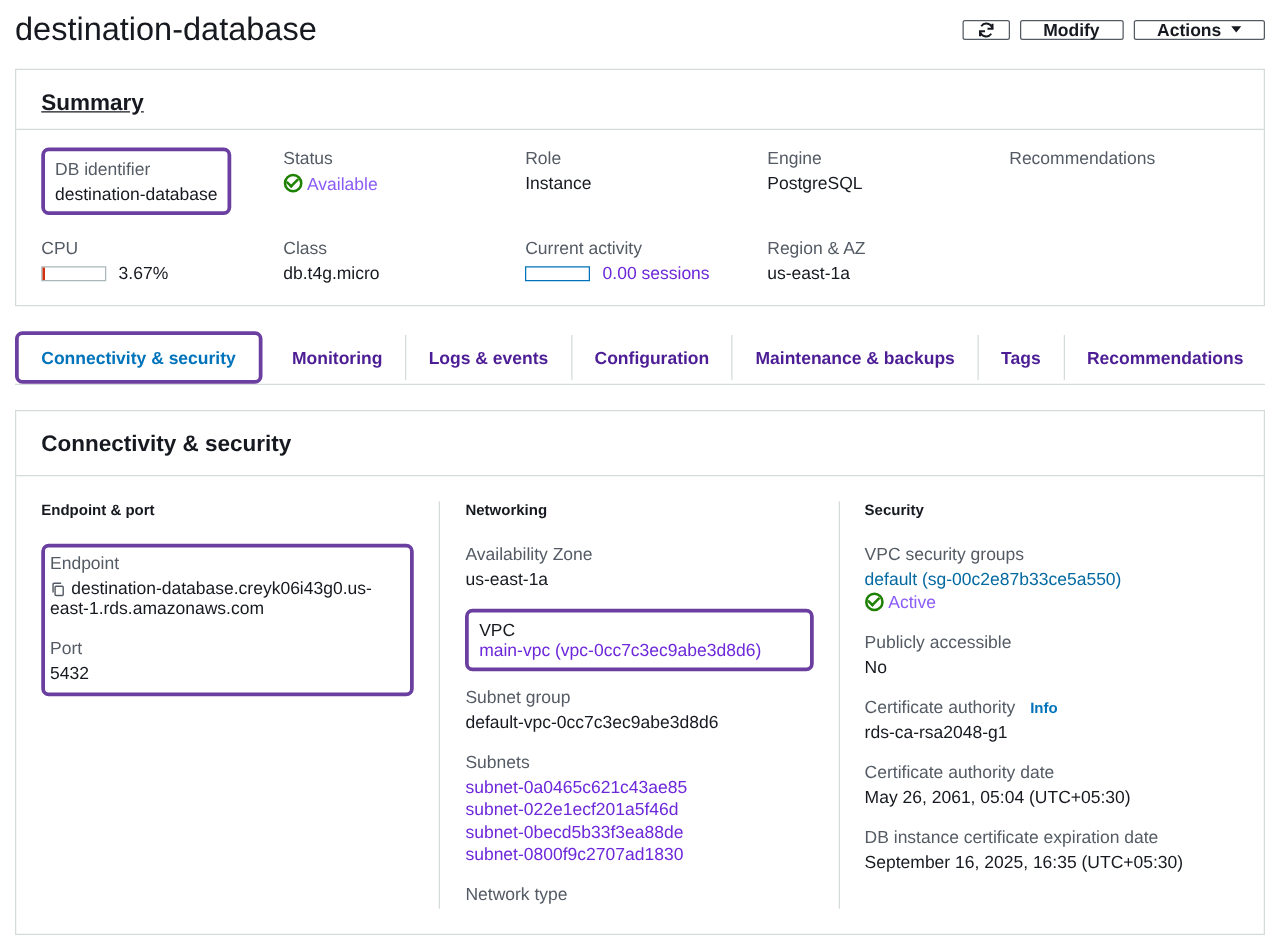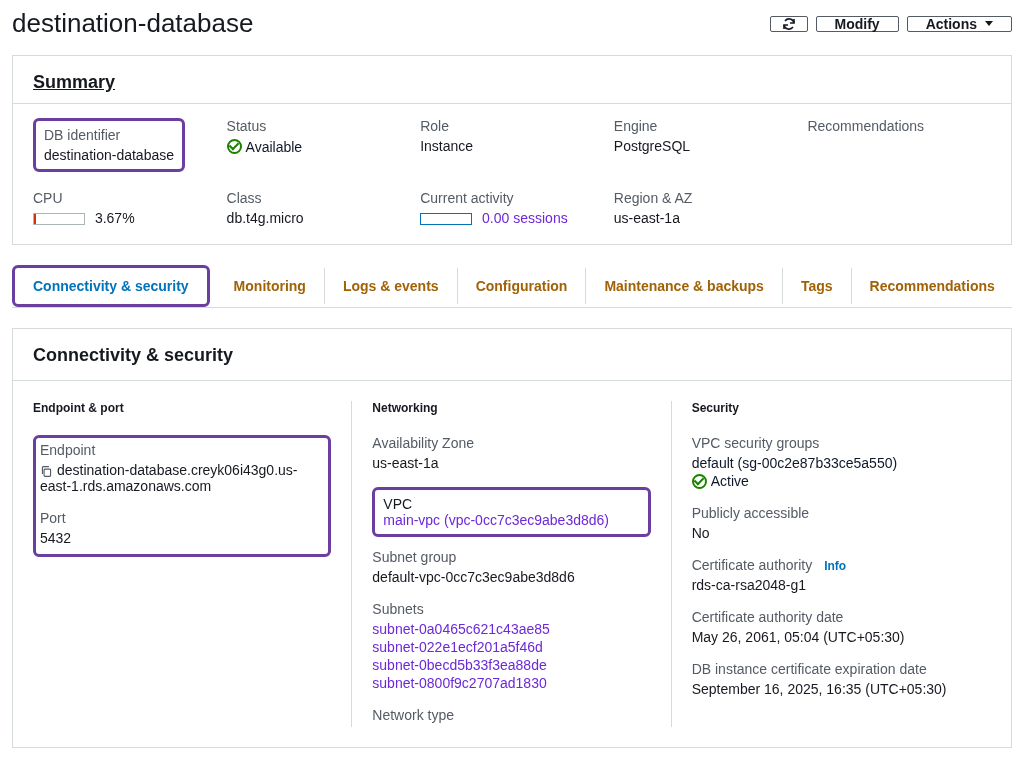--- a/index.html
+++ b/index.html
@@ -71,21 +71,21 @@
   .field-label {
     color: #545b64;
     font-size: 14px;
     margin-bottom: 4px;
   }
   .field-value {
     font-size: 14px;
     color: #16191f;
   }
   .available {
-    color: #0f172a;
+    color: #8b5cf6;
     font-weight: 400;
     display: inline-flex;
     align-items: center;
     gap: 4px;
   }
   .check-circle {
     width: 15px; height: 15px;
     border: 2px solid #1d8102;
     border-radius: 50%;
     display: inline-flex;
@@ -133,21 +133,21 @@
     display: flex;
     align-items: center;
     border-bottom: 1px solid #d5dbdb;
     margin-top: 6px;
     margin-bottom: 20px;
   }
   .tab {
     padding: 10px 18px;
     font-weight: 700;
     font-size: 14px;
-    color: #a16207;
+    color: #4c1d95;
     cursor: pointer;
     border-right: 1px solid #d5dbdb;
     white-space: nowrap;
   }
   .tab:last-child { border-right: none; }
   .tab.active {
     color: #0073bb;
   }
   .tab-highlight {
     border: 3px solid #6b3fa0;
@@ -176,21 +176,21 @@
   .col:first-child { padding-left: 0; }
   .col:not(:last-child) { border-right: 1px solid #d5dbdb; }
   .col h3 {
     font-size: 12px;
     font-weight: 700;
     margin-bottom: 20px;
   }
   .kv { margin-bottom: 16px; }
   .kv .label { color: #545b64; margin-bottom: 4px; }
   .kv .value { color: #16191f; }
-  .kv .value.link { color: #0f172a; }
+  .kv .value.link { color: #0369a1; }
   .subnet-list .link { display: block; margin-bottom: 2px; }
   .copy-icon {
     display: inline-block;
     width: 13px; height: 13px;
     vertical-align: middle;
     margin-right: 4px;
   }
   .info-link { color: #0073bb; font-size: 12px; font-weight: 700; margin-left: 8px; }
 
   .endpoint-highlight {

